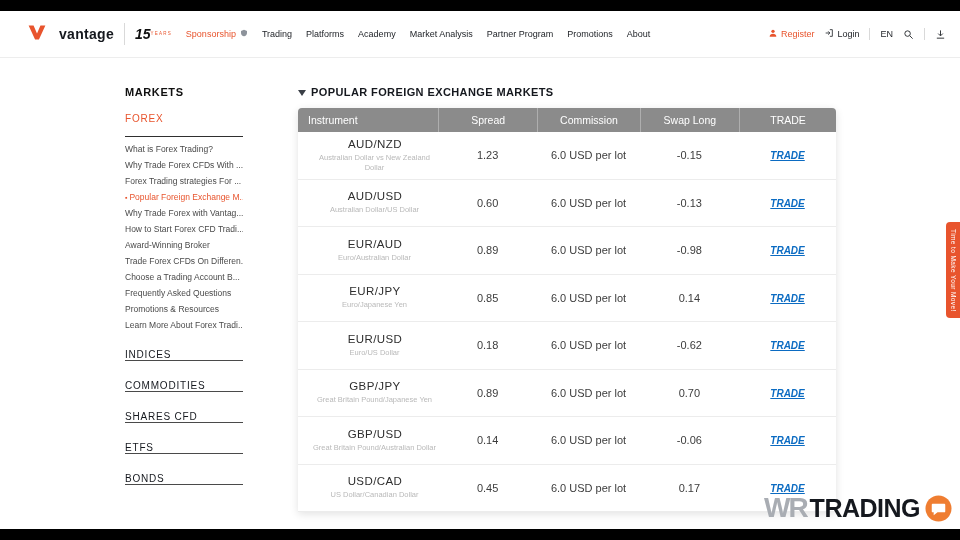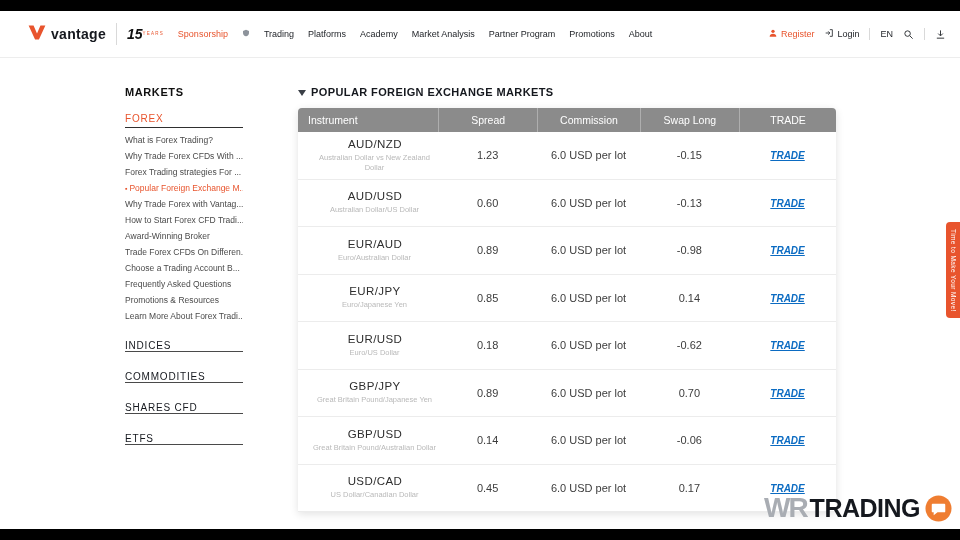--- a/index.html
+++ b/index.html
@@ -6,41 +6,41 @@
   html,body { width:960px; height:540px; }
   body { position:relative; font-family:"Liberation Sans", sans-serif; background:#fff; overflow:hidden; }
 
   .topbar    { position:absolute; top:0; left:0; right:0; height:11px; background:#000; }
   .bottombar { position:absolute; bottom:0; left:0; right:0; height:11px; background:#000; }
 
   
   .nav { position:absolute; top:11px; left:0; right:0; height:47px; background:#fff;
          border-bottom:1px solid #ededed; display:flex; align-items:center;
          padding:0 14px 0 28px; }
-  .logo { display:flex; align-items:center; gap:5px; cursor:pointer; }
+  .logo { display:flex; align-items:center; gap:13px; cursor:pointer; }
   .logo-text { font-size:14px; font-weight:bold; color:#15181e; letter-spacing:.3px; }
   .nav-div { width:1px; height:22px; background:#d9d9d9; margin:0 10px; }
   .badge15 { display:flex; flex-direction:row; align-items:center; line-height:1; }
   .badge15-num { font-size:14px; font-weight:bold; font-style:italic; color:#101010; }
   .badge15-sub { font-size:4.5px; color:#e8542d; letter-spacing:1.2px; margin-top:1px; }
   .nav-items { display:flex; align-items:center; gap:14px; margin-left:14px; }
   .nav-item { font-size:9px; color:#23262b; cursor:pointer; white-space:nowrap; }
-  .nav-item.highlight { color:#e8542d; display:flex; align-items:center; gap:14px; }
+  .nav-item.highlight { color:#e8542d; display:flex; align-items:center; gap:4px; }
   .nav-right { margin-left:auto; display:flex; align-items:center; gap:10px; }
   .nav-link { display:flex; align-items:center; gap:3px; font-size:9px; cursor:pointer; white-space:nowrap; }
   .register { color:#e8542d; }
   .login { color:#23262b; }
   .vsep { width:1px; height:12px; background:#d9d9d9; }
   .lang { font-size:9px; color:#23262b; cursor:pointer; }
   .icon-btn { display:flex; align-items:center; cursor:pointer; }
 
   
   .sidebar { position:absolute; left:125px; top:86px; width:118px; }
   .sidebar-title { font-size:11px; font-weight:bold; color:#101010; letter-spacing:.6px; margin-bottom:15px; }
-  .forex-label { font-size:10px; color:#e8542d; letter-spacing:.8px; padding-bottom:3px;
+  .forex-label { font-size:10px; color:#e8542d; letter-spacing:.8px; padding-bottom:12px;
                  border-bottom:1.5px solid #2f2f2f; margin-bottom:7px; cursor:pointer; }
   .f-item { font-size:8.5px; color:#4a4a4a; margin:6px 0; white-space:nowrap; overflow:hidden; cursor:pointer; }
   .f-item.active { color:#e8542d; }
   .f-item.active::before { content:"▪ "; font-size:7px; }
   .section-label { font-size:10px; color:#15181e; letter-spacing:.8px; padding-bottom:0;
                    border-bottom:1.5px solid #4a4a4a; margin-top:19px; cursor:pointer; }
 
   
   .content { position:absolute; left:298px; top:86px; width:538px; }
   .content-title { display:flex; align-items:center; gap:5px; margin-bottom:10px; }
@@ -163,20 +163,21 @@
     <div class="f-item">Trade Forex CFDs On Differen...</div>
     <div class="f-item">Choose a Trading Account B...</div>
     <div class="f-item">Frequently Asked Questions</div>
     <div class="f-item">Promotions &amp; Resources</div>
     <div class="f-item">Learn More About Forex Tradi...</div>
   </div>
   <div class="section-label">INDICES</div>
   <div class="section-label">COMMODITIES</div>
   <div class="section-label">SHARES CFD</div>
   <div class="section-label">ETFS</div>
+  <div class="section-label">BONDS</div>
 </div>
 
 <div class="content">
   <div class="content-title">
     <span class="tri"></span>
     <span class="title-text">POPULAR FOREIGN EXCHANGE MARKETS</span>
   </div>
 
   <div class="table-card">
     <div class="t-header">

